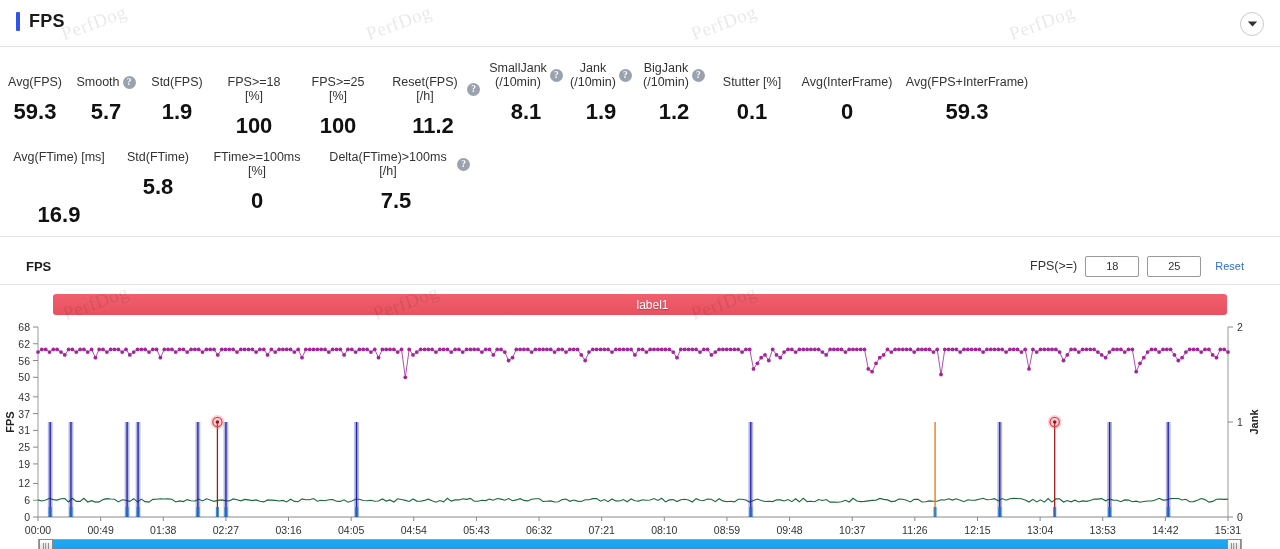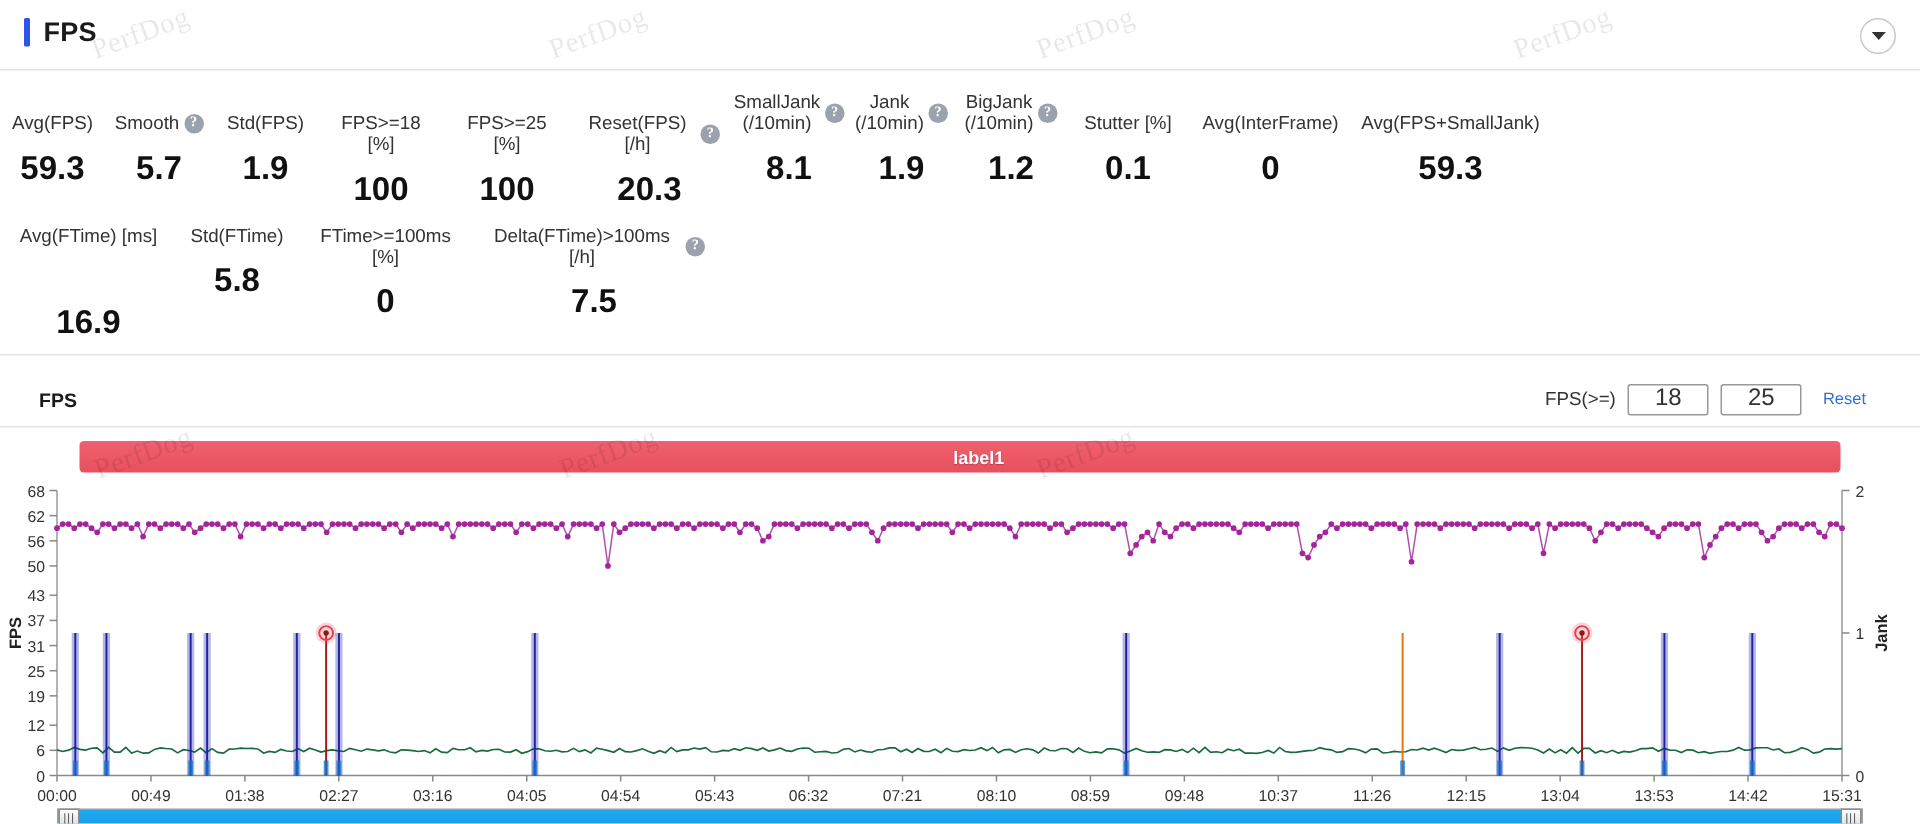--- a/index.html
+++ b/index.html
@@ -94,32 +94,32 @@
     display:flex; align-items:center; height: 26px; padding: 0 36px 0 26px;
   }
   #chart-title { font-size: 13px; font-weight: bold; color:#1a1a1a; }
   #chart-controls {
     margin-left:auto; display:flex; align-items:center; gap: 8px;
     font-size: 12.5px; color:#333;
   }
   #chart-controls input {
     width: 54px; height: 21px; text-align:center;
     border: 1px solid #999; border-radius: 2px;
-    font-family: "Liberation Sans", sans-serif; font-size: 16px; color:#333;
+    font-family: "Liberation Sans", sans-serif; font-size: 11px; color:#333;
     background: #fff;
   }
   #reset-link { color:#2f6fd0; cursor:pointer; font-size: 11px; margin-left: 6px; }
   #chart-head-rule { border-top: 1px solid #e4e4e4; margin-top: 5px; }
 
   
   #label-bar-wrap { padding: 9px 53px 0 53px; }
   #label-bar {
     height: 21px; border-radius: 3px;
     background: linear-gradient(#f0606e, #e8505f);
-    color: #fff; font-size: 12px; font-weight: bold;
+    color: #fff; font-size: 12px; font-weight: normal;
     display:flex; align-items:center; justify-content:center;
     text-shadow: 0 1px 1px rgba(0,0,0,.25);
     padding-left: 25px;
   }
 
   
   #plot-wrap { position: relative; height: 215px; margin-top: 6px; }
   #plot-svg { display:block; }
 
   
@@ -190,21 +190,21 @@
       <div class="stat" style="width: 84px; padding-top: 14px;">
         <div class="stat-label"><span class="lbl-txt">FPS&gt;=18 [%]</span></div>
         <div class="stat-value">100</div>
       </div>
       <div class="stat" style="width: 84px; padding-top: 14px;">
         <div class="stat-label"><span class="lbl-txt">FPS&gt;=25 [%]</span></div>
         <div class="stat-value">100</div>
       </div>
       <div class="stat" style="width: 106px; padding-top: 14px;">
         <div class="stat-label"><span class="lbl-txt">Reset(FPS) [/h]</span><span class="help">?</span></div>
-        <div class="stat-value">20.3</div>
+        <div class="stat-value">11.2</div>
       </div>
       <div class="stat two-line" style="width: 80px;">
         <div class="stat-label"><span class="lbl-txt">SmallJank
 (/10min)</span><span class="help">?</span></div>
         <div class="stat-value">8.1</div>
       </div>
       <div class="stat two-line" style="width: 70px;">
         <div class="stat-label"><span class="lbl-txt">Jank
 (/10min)</span><span class="help">?</span></div>
         <div class="stat-value">1.9</div>
@@ -216,21 +216,21 @@
       </div>
       <div class="stat" style="width: 80px; padding-top: 14px;">
         <div class="stat-label"><span class="lbl-txt">Stutter [%]</span></div>
         <div class="stat-value">0.1</div>
       </div>
       <div class="stat" style="width: 110px; padding-top: 14px;">
         <div class="stat-label"><span class="lbl-txt">Avg(InterFrame)</span></div>
         <div class="stat-value">0</div>
       </div>
       <div class="stat" style="width: 130px; padding-top: 14px;">
-        <div class="stat-label"><span class="lbl-txt">Avg(FPS+SmallJank)</span></div>
+        <div class="stat-label"><span class="lbl-txt">Avg(FPS+InterFrame)</span></div>
         <div class="stat-value">59.3</div>
       </div>
     </div>
   <div class="stat-row" id="stat-row-2" style="margin-top:12px;">
       <div class="stat" style="width: 118px; gap: 28px;">
         <div class="stat-label"><span class="lbl-txt">Avg(FTime) [ms]</span></div>
         <div class="stat-value">16.9</div>
       </div>
       <div class="stat" style="width: 80px;">
         <div class="stat-label"><span class="lbl-txt">Std(FTime)</span></div>

